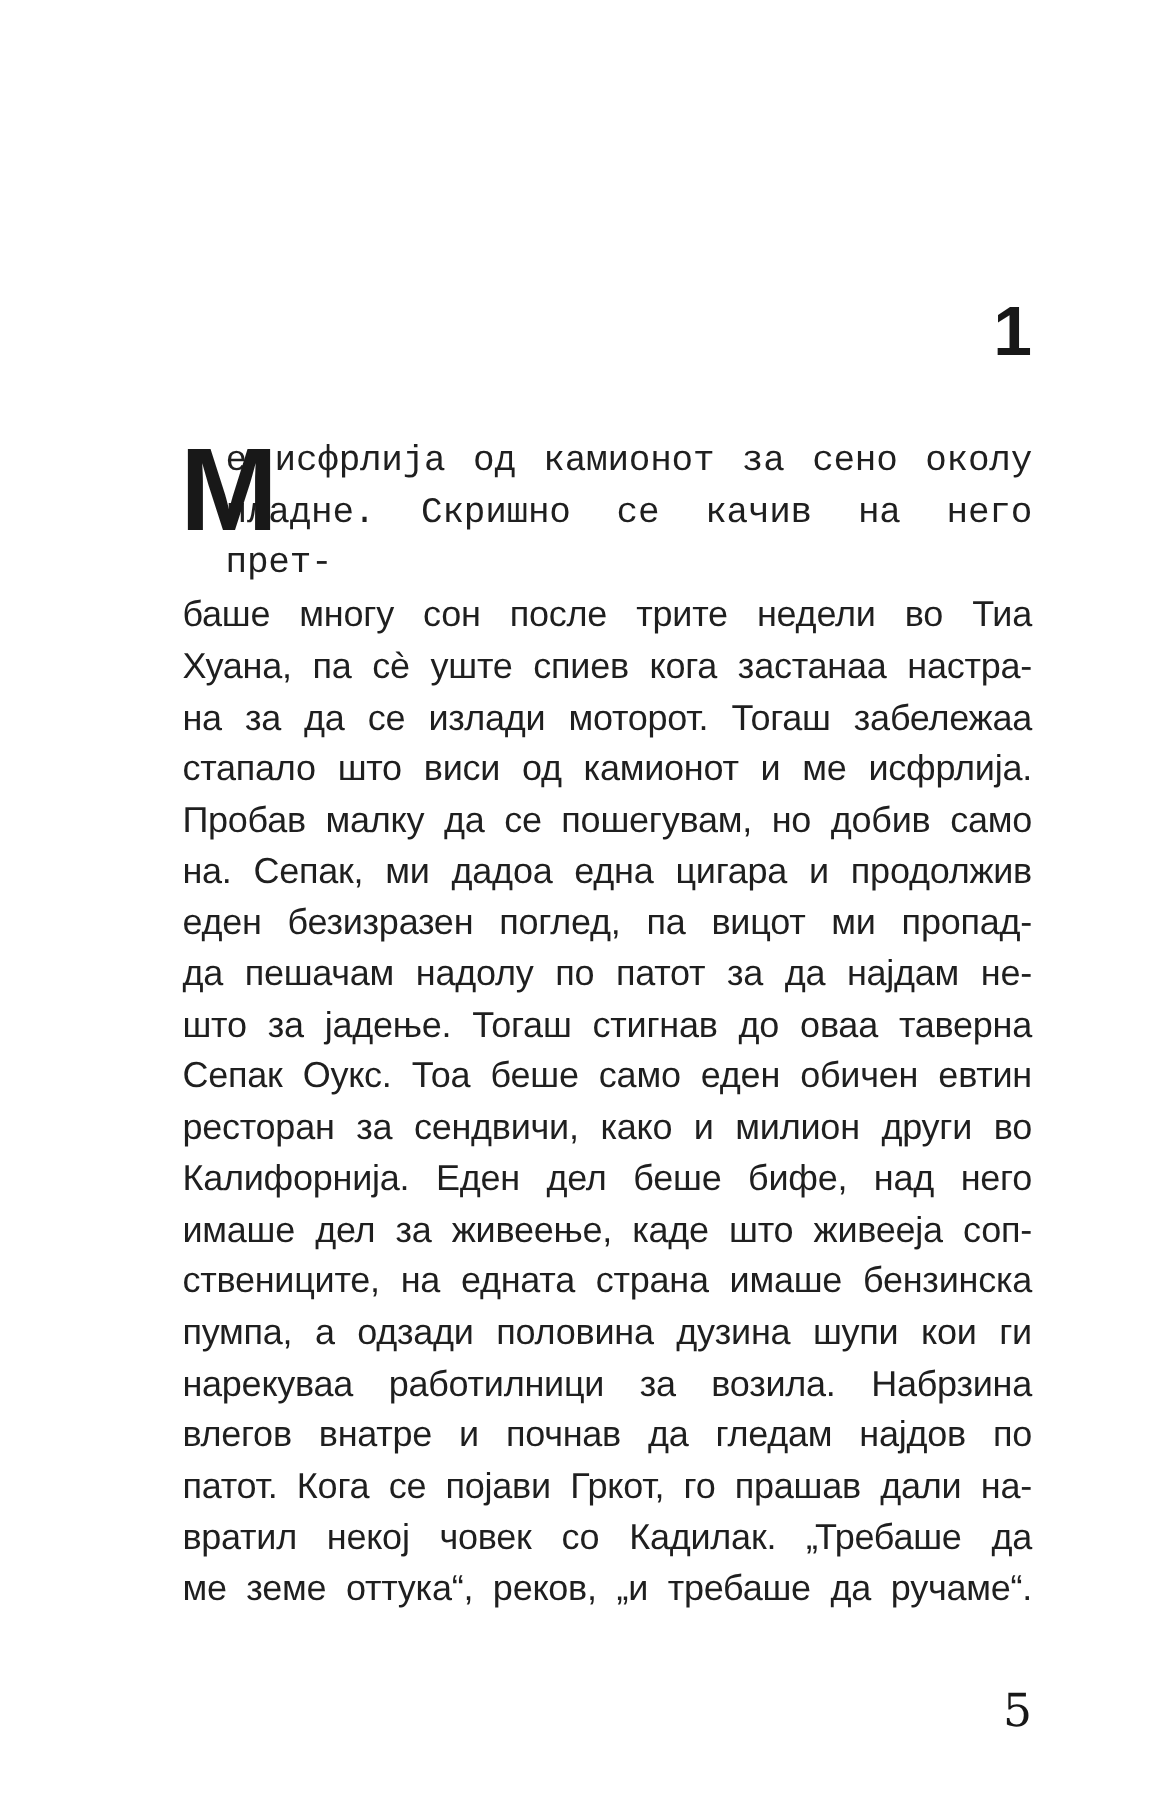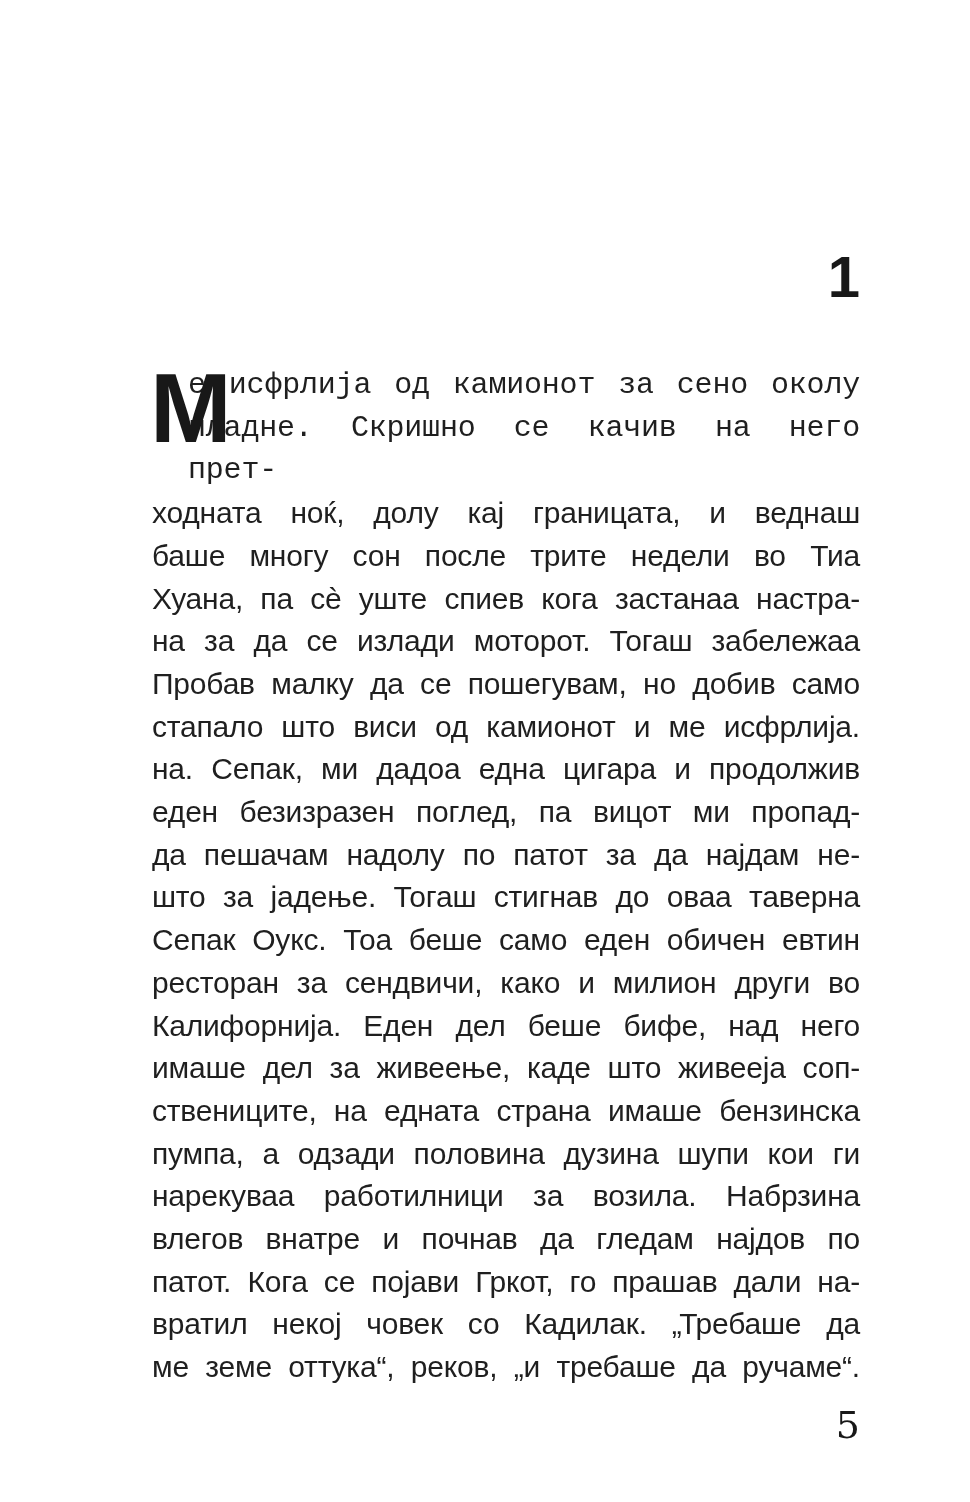--- a/index.html
+++ b/index.html
@@ -74,26 +74,25 @@
 
 <div class="page">
 
   <div class="chapter-number">1</div>
 
   <div class="text-block">
     <span class="drop-cap">М</span>
     <div class="lines">
         <div class="line">е исфрлија од камионот за сено околу</div>
         <div class="line">пладне. Скришно се качив на него прет-</div>
-        <div class="line">ходната ноќ, долу кај границата, и веднаш</div>
         <div class="line">баше многу сон после трите недели во Тиа</div>
         <div class="line">Хуана, па сè уште спиев кога застанаа настра-</div>
         <div class="line">на за да се излади моторот. Тогаш забележаа</div>
+        <div class="line">стапало што виси од камионот и ме исфрлија.</div>
         <div class="line">Пробав малку да се пошегувам, но добив само</div>
-        <div class="line">стапало што виси од камионот и ме исфрлија.</div>
         <div class="line">на. Сепак, ми дадоа една цигара и продолжив</div>
         <div class="line">еден безизразен поглед, па вицот ми пропад-</div>
         <div class="line">да пешачам надолу по патот за да најдам не-</div>
         <div class="line">што за јадење. Тогаш стигнав до оваа таверна</div>
         <div class="line">Сепак Оукс. Тоа беше само еден обичен евтин</div>
         <div class="line">ресторан за сендвичи, како и милион други во</div>
         <div class="line">Калифорнија. Еден дел беше бифе, над него</div>
         <div class="line">имаше дел за живеење, каде што живееја соп-</div>
         <div class="line">ствениците, на едната страна имаше бензинска</div>
         <div class="line">пумпа, а одзади половина дузина шупи кои ги</div>

